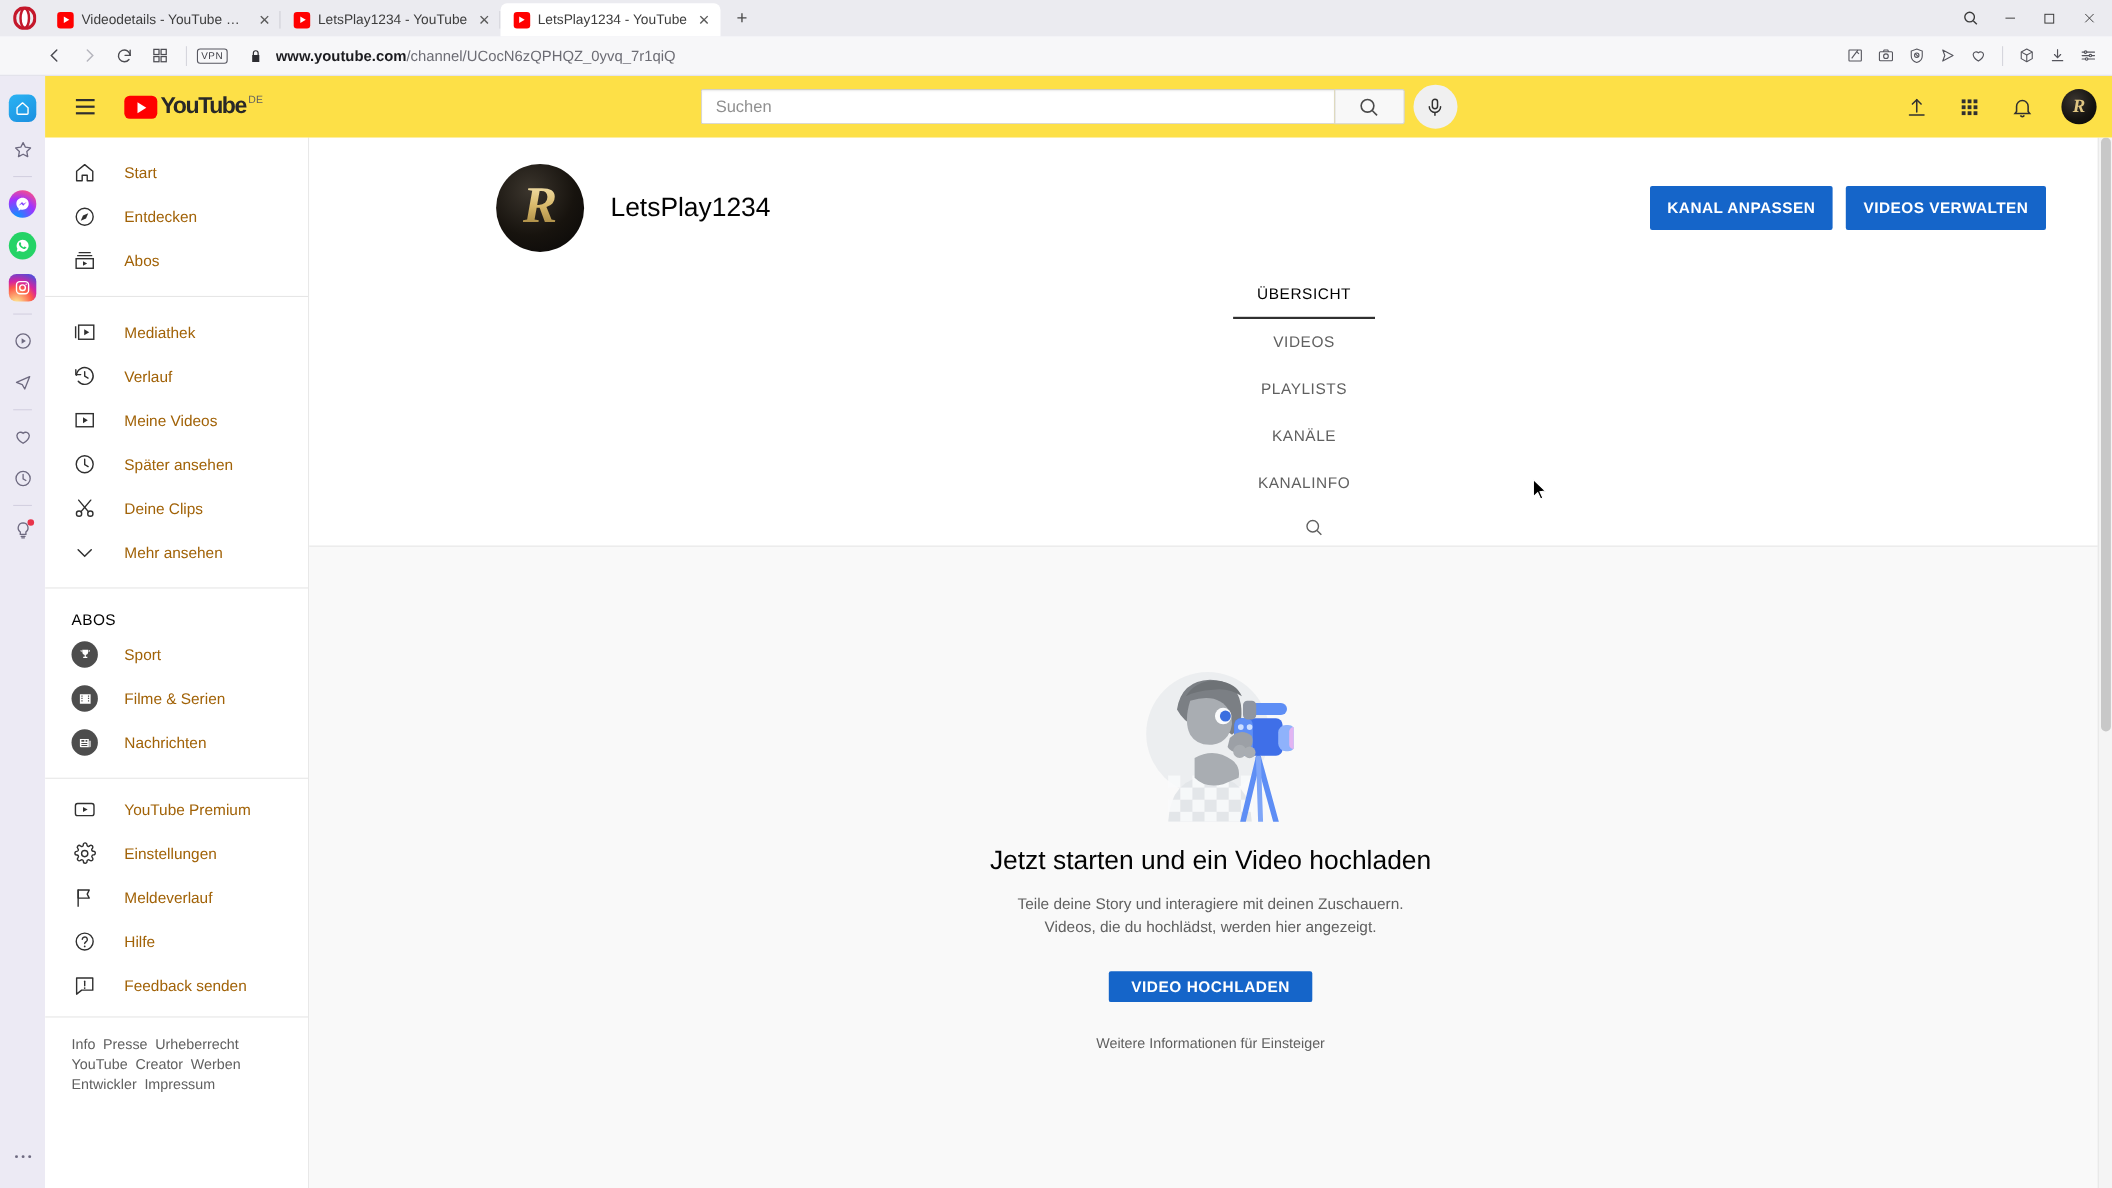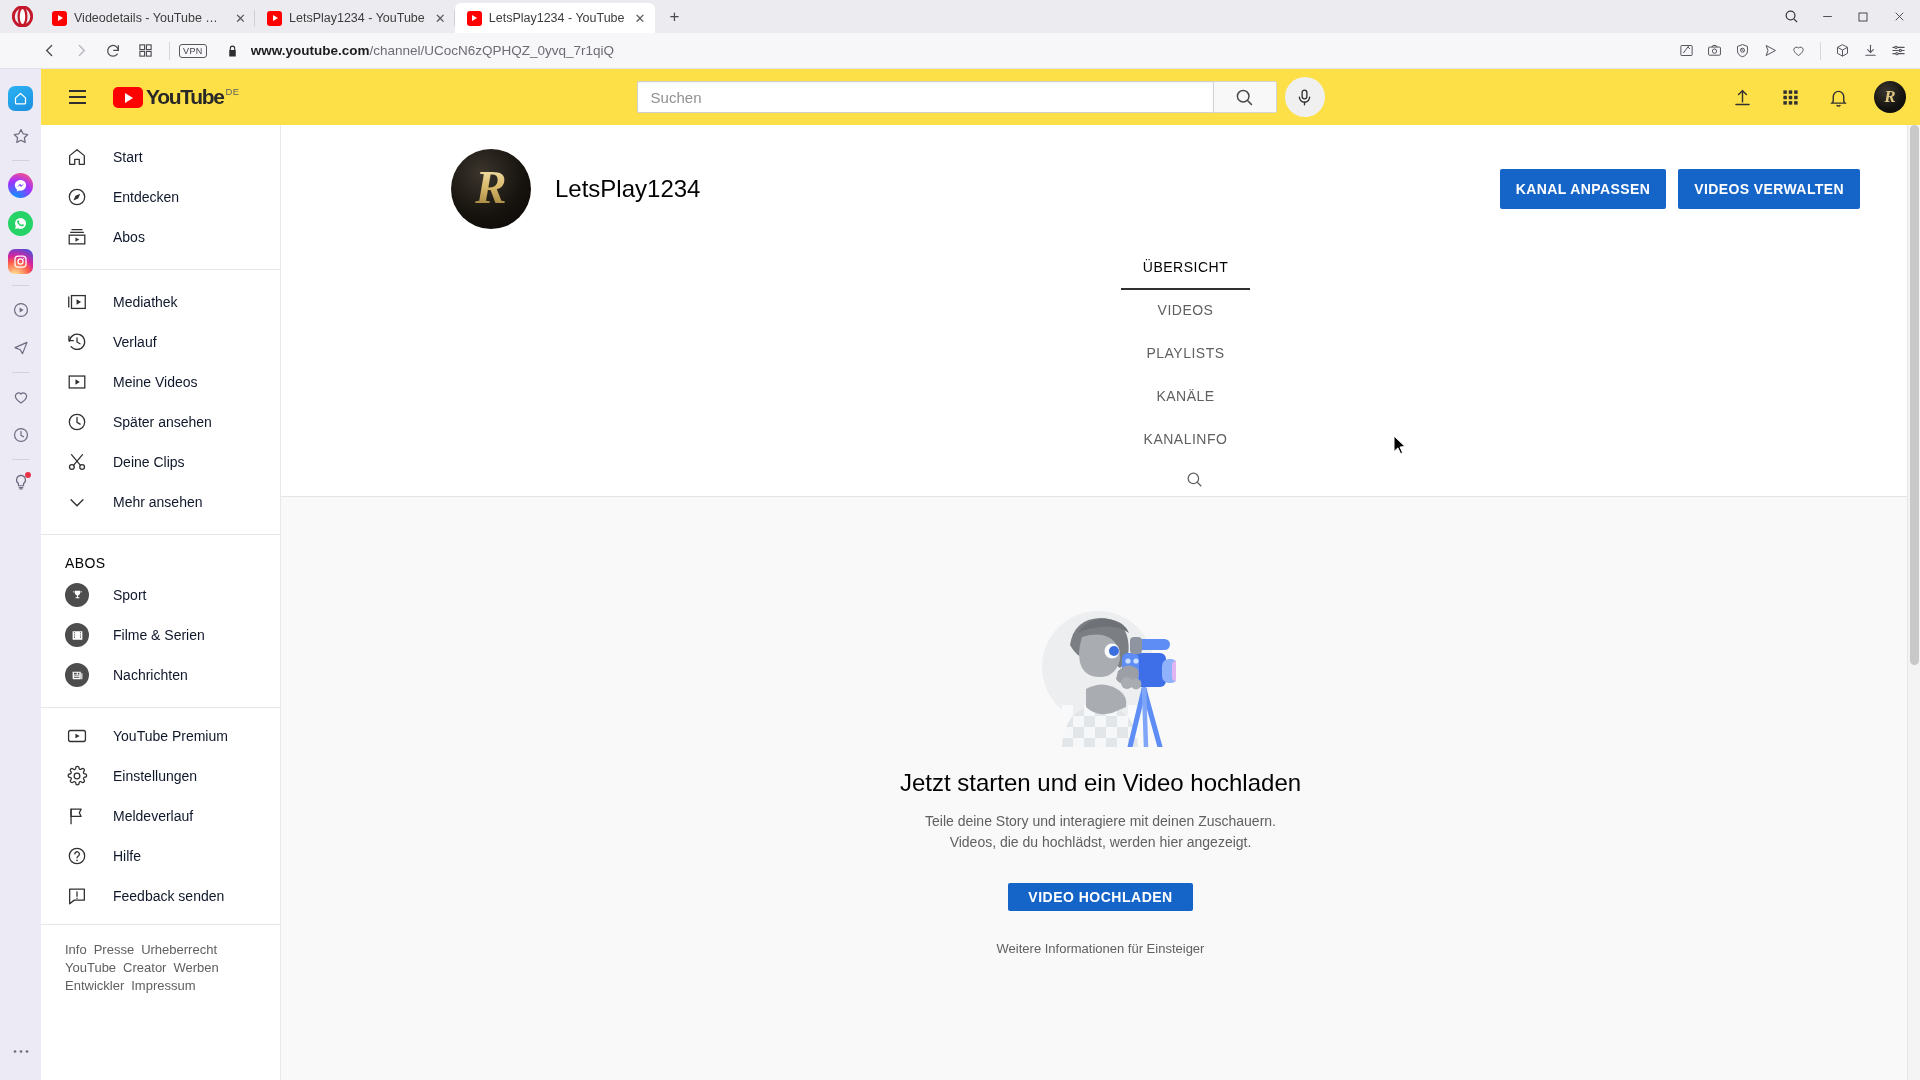--- a/index.html
+++ b/index.html
@@ -203,21 +203,21 @@
   .yt-body { display:flex; height: calc(100% - 56px); }
   .yt-nav {
     width: 240px; flex-shrink: 0; background:#fff;
     padding-top: 0px; overflow: hidden;
     border-right: 1px solid #e8e8e8;
   }
   .nav-section { padding: 12px 0; border-bottom: 1px solid #e6e6e6; }
   .nav-section.tight { padding: 8px 0; }
   .nav-item {
     height: 40px; display:flex; align-items:center;
-    padding: 0 24px; gap: 24px; color:#0f172a; font-size: 14px;
+    padding: 0 24px; gap: 24px; color:#a16207; font-size: 14px;
   }
   .nav-item .ico {
     width: 24px; height:24px; display:flex; align-items:center; justify-content:center;
     flex-shrink: 0; color:#303030;
   }
   .nav-title {
     font-size: 14px; font-weight: 500; color:#030303;
     padding: 8px 24px 4px 24px; letter-spacing: .4px;
   }
   .sub-ava {

